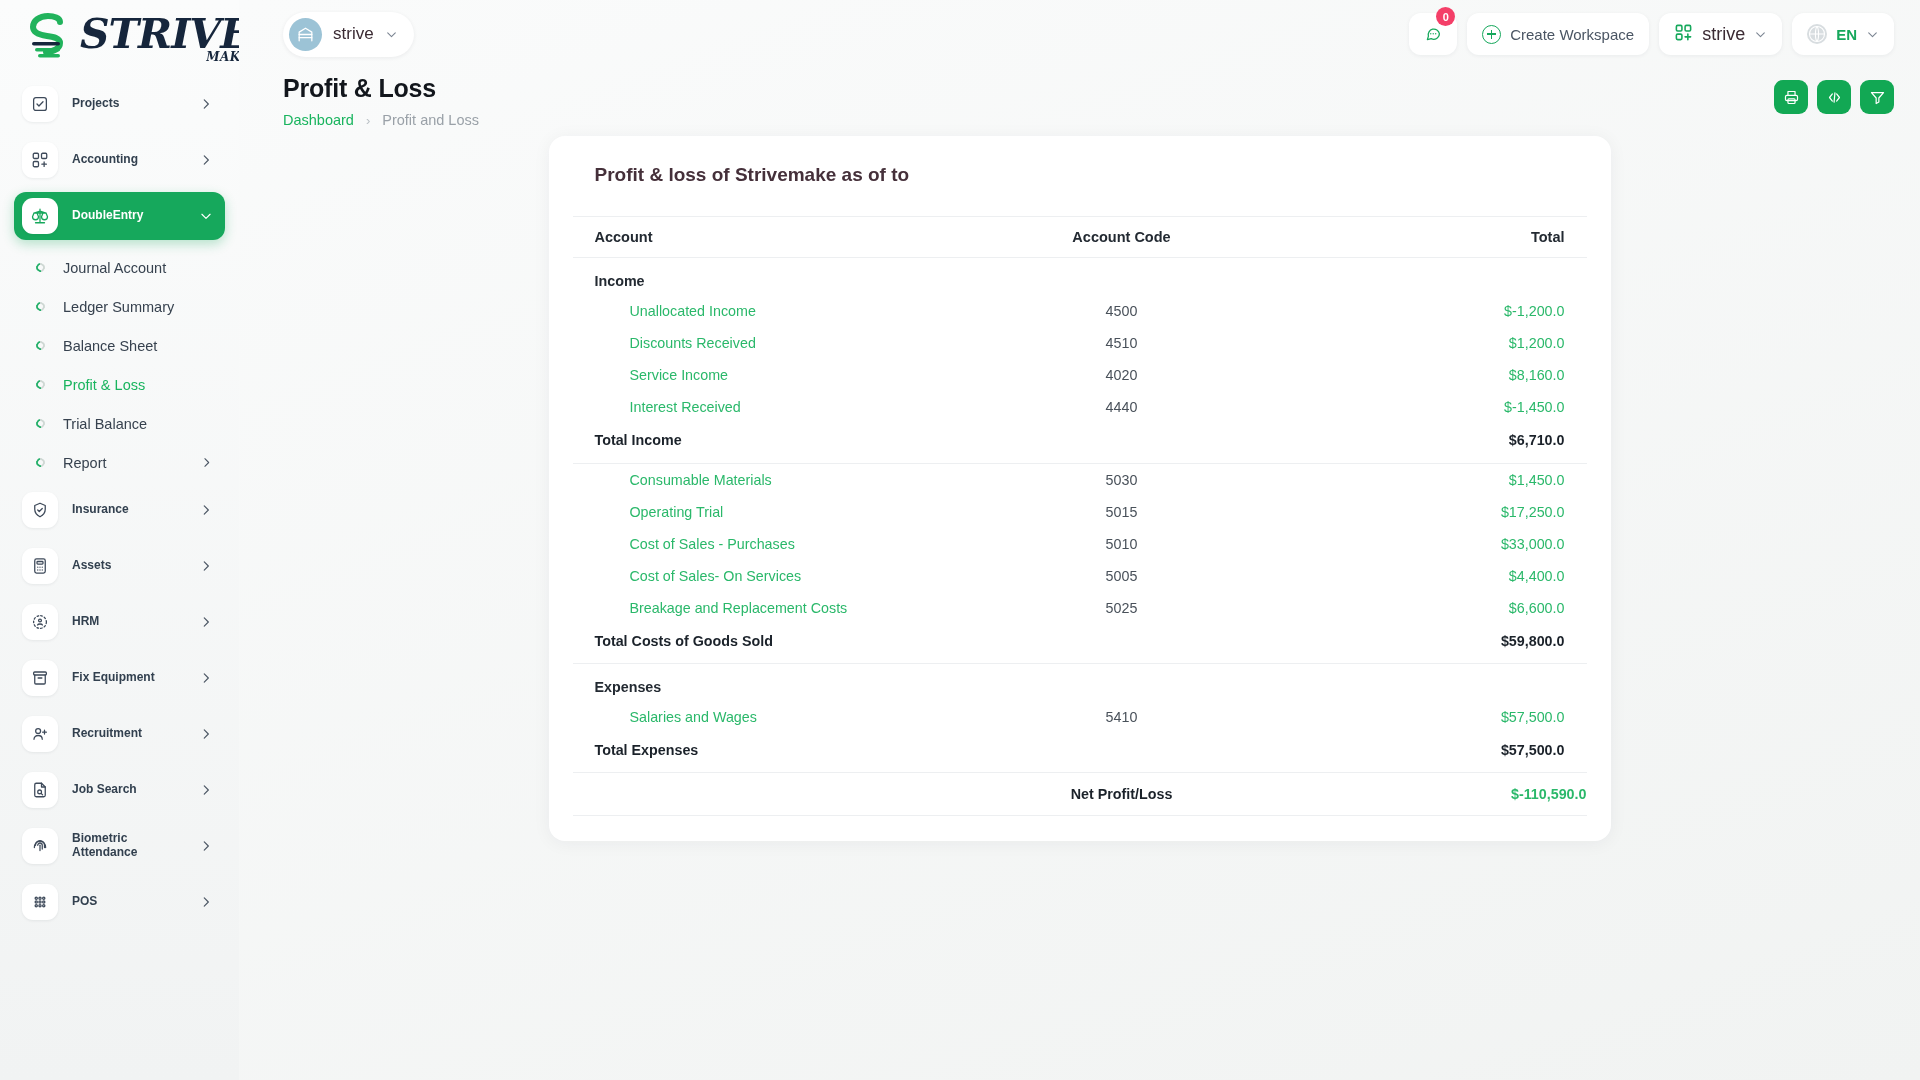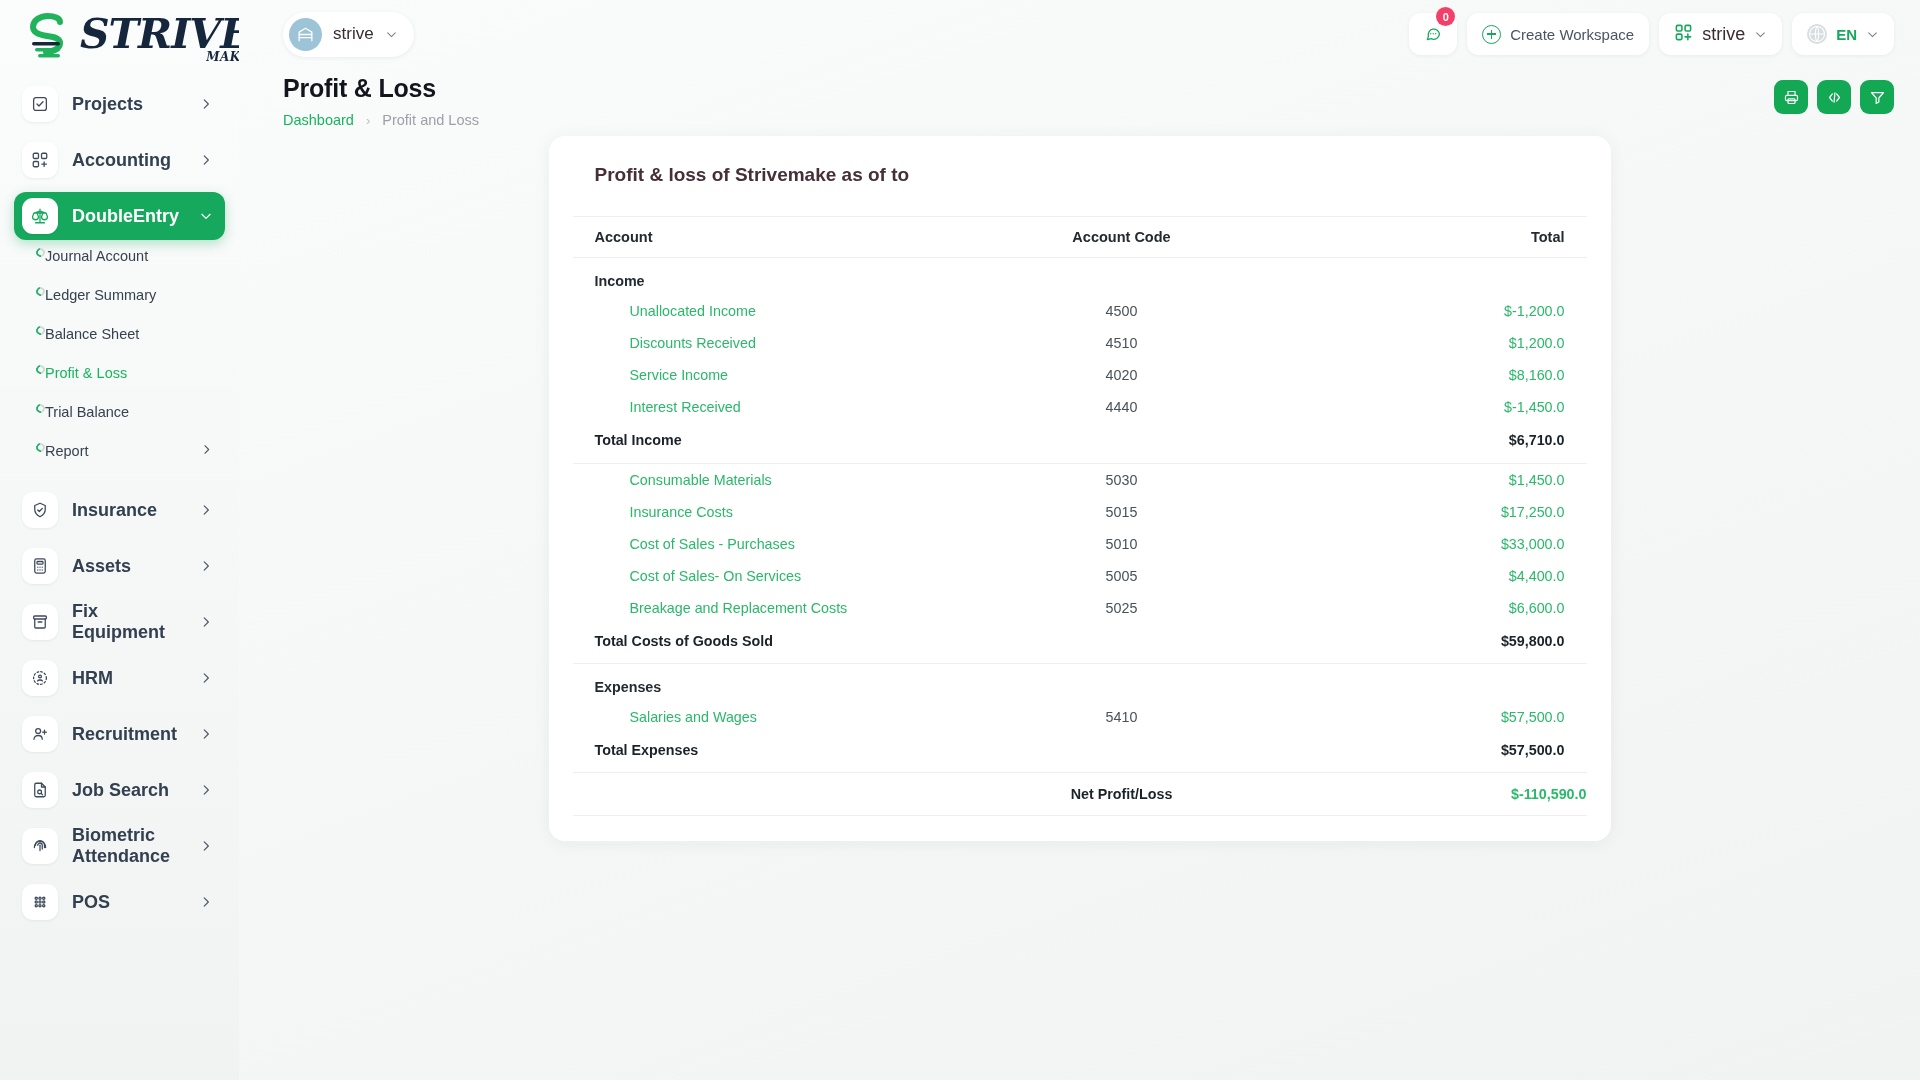--- a/index.html
+++ b/index.html
@@ -32,27 +32,27 @@
     border-radius: 12px; cursor:pointer;
   }
   .nav-item.active { background:#16a85c; box-shadow: 0 4px 12px rgba(22,168,92,.30); }
   .nav-icon {
     width: 36px; height: 36px; flex:0 0 36px; border-radius: 11px; background:#ffffff;
     display:flex; align-items:center; justify-content:center;
     box-shadow: 0 1px 3px rgba(20,30,40,.07);
   }
   .nav-icon svg { width:18px; height:18px; stroke:#3e4a5a; fill:none; stroke-width:1.7;
      stroke-linecap:round; stroke-linejoin:round; }
-  .nav-label { flex:1 1 auto; font-size:18px; color:#32404f; font-weight:600; line-height:1.15; }
+  .nav-label { flex:1 1 auto; font-size:12px; color:#32404f; font-weight:600; line-height:1.15; }
   .nav-item.active .nav-label { color:#ffffff; }
   .chev { width:14px; height:14px; flex:0 0 14px; stroke:#4a5563; fill:none; stroke-width:2;
      stroke-linecap:round; stroke-linejoin:round; }
   .nav-item.active .chev { stroke:#ffffff; }
 
-  .sub-item { display:flex; align-items:flex-start; height:39px;
+  .sub-item { display:flex; align-items:center; gap:18px; height:39px;
      padding-left: 22px; padding-right: 12px; cursor:pointer; }
   .dot { width:9px; height:9px; flex:0 0 9px; border-radius:50%;
      border:2px solid #25b06a; border-right-color:#cfd8d4; border-top-color:#cfd8d4;
      transform: rotate(35deg); }
   .sub-label { flex:1 1 auto; font-size:14.5px; color:#37424f; }
   .sub-item.active .sub-label { color:#19b45e; }
   .sub-chev { width:13px; height:13px; stroke:#4a5563; fill:none; stroke-width:2;
      stroke-linecap:round; stroke-linejoin:round; }
 
   
@@ -253,40 +253,40 @@
       </span>
       <span class="nav-label">Assets</span>
       <svg class="chev" viewBox="0 0 24 24">
           <path d="M9 5l7 7-7 7"></path>
         </svg>
     </div>
 
     <div class="nav-item">
       <span class="nav-icon">
         <svg viewBox="0 0 24 24">
+            <circle cx="12" cy="12" r="8.5" stroke-dasharray="2.2 2.8"></circle>
+            <circle cx="12" cy="10" r="1.9"></circle>
+            <path d="M8.8 16c.6-1.8 5.8-1.8 6.4 0"></path>
+          </svg>
+      </span>
+      <span class="nav-label">HRM</span>
+      <svg class="chev" viewBox="0 0 24 24">
+          <path d="M9 5l7 7-7 7"></path>
+        </svg>
+    </div>
+
+    <div class="nav-item">
+      <span class="nav-icon">
+        <svg viewBox="0 0 24 24">
             <rect x="3.5" y="4" width="17" height="4" rx="1.4"></rect>
             <path d="M5 8v10.5a1.5 1.5 0 001.5 1.5h11a1.5 1.5 0 001.5-1.5V8"></path>
             <path d="M9.5 12h5"></path>
           </svg>
       </span>
       <span class="nav-label">Fix Equipment</span>
-      <svg class="chev" viewBox="0 0 24 24">
-          <path d="M9 5l7 7-7 7"></path>
-        </svg>
-    </div>
-
-    <div class="nav-item">
-      <span class="nav-icon">
-        <svg viewBox="0 0 24 24">
-            <circle cx="12" cy="12" r="8.5" stroke-dasharray="2.2 2.8"></circle>
-            <circle cx="12" cy="10" r="1.9"></circle>
-            <path d="M8.8 16c.6-1.8 5.8-1.8 6.4 0"></path>
-          </svg>
-      </span>
-      <span class="nav-label">HRM</span>
       <svg class="chev" viewBox="0 0 24 24">
           <path d="M9 5l7 7-7 7"></path>
         </svg>
     </div>
 
     <div class="nav-item">
       <span class="nav-icon">
         <svg viewBox="0 0 24 24">
             <circle cx="9.5" cy="8" r="3.3"></circle>
             <path d="M4 19c0-3.2 2.5-5 5.5-5s5.5 1.8 5.5 5"></path>
@@ -492,21 +492,21 @@
           <tr class="spacer">
               <td colspan="3"></td>
             </tr>
 
           <tr class="detail">
             <td class="c-acct">Consumable Materials</td>
             <td class="c-code">5030</td>
             <td class="c-total">$1,450.0</td>
           </tr>
           <tr class="detail">
-            <td class="c-acct">Insurance Costs</td>
+            <td class="c-acct">Operating Trial</td>
             <td class="c-code">5015</td>
             <td class="c-total">$17,250.0</td>
           </tr>
           <tr class="detail">
             <td class="c-acct">Cost of Sales - Purchases</td>
             <td class="c-code">5010</td>
             <td class="c-total">$33,000.0</td>
           </tr>
           <tr class="detail">
             <td class="c-acct">Cost of Sales- On Services</td>

